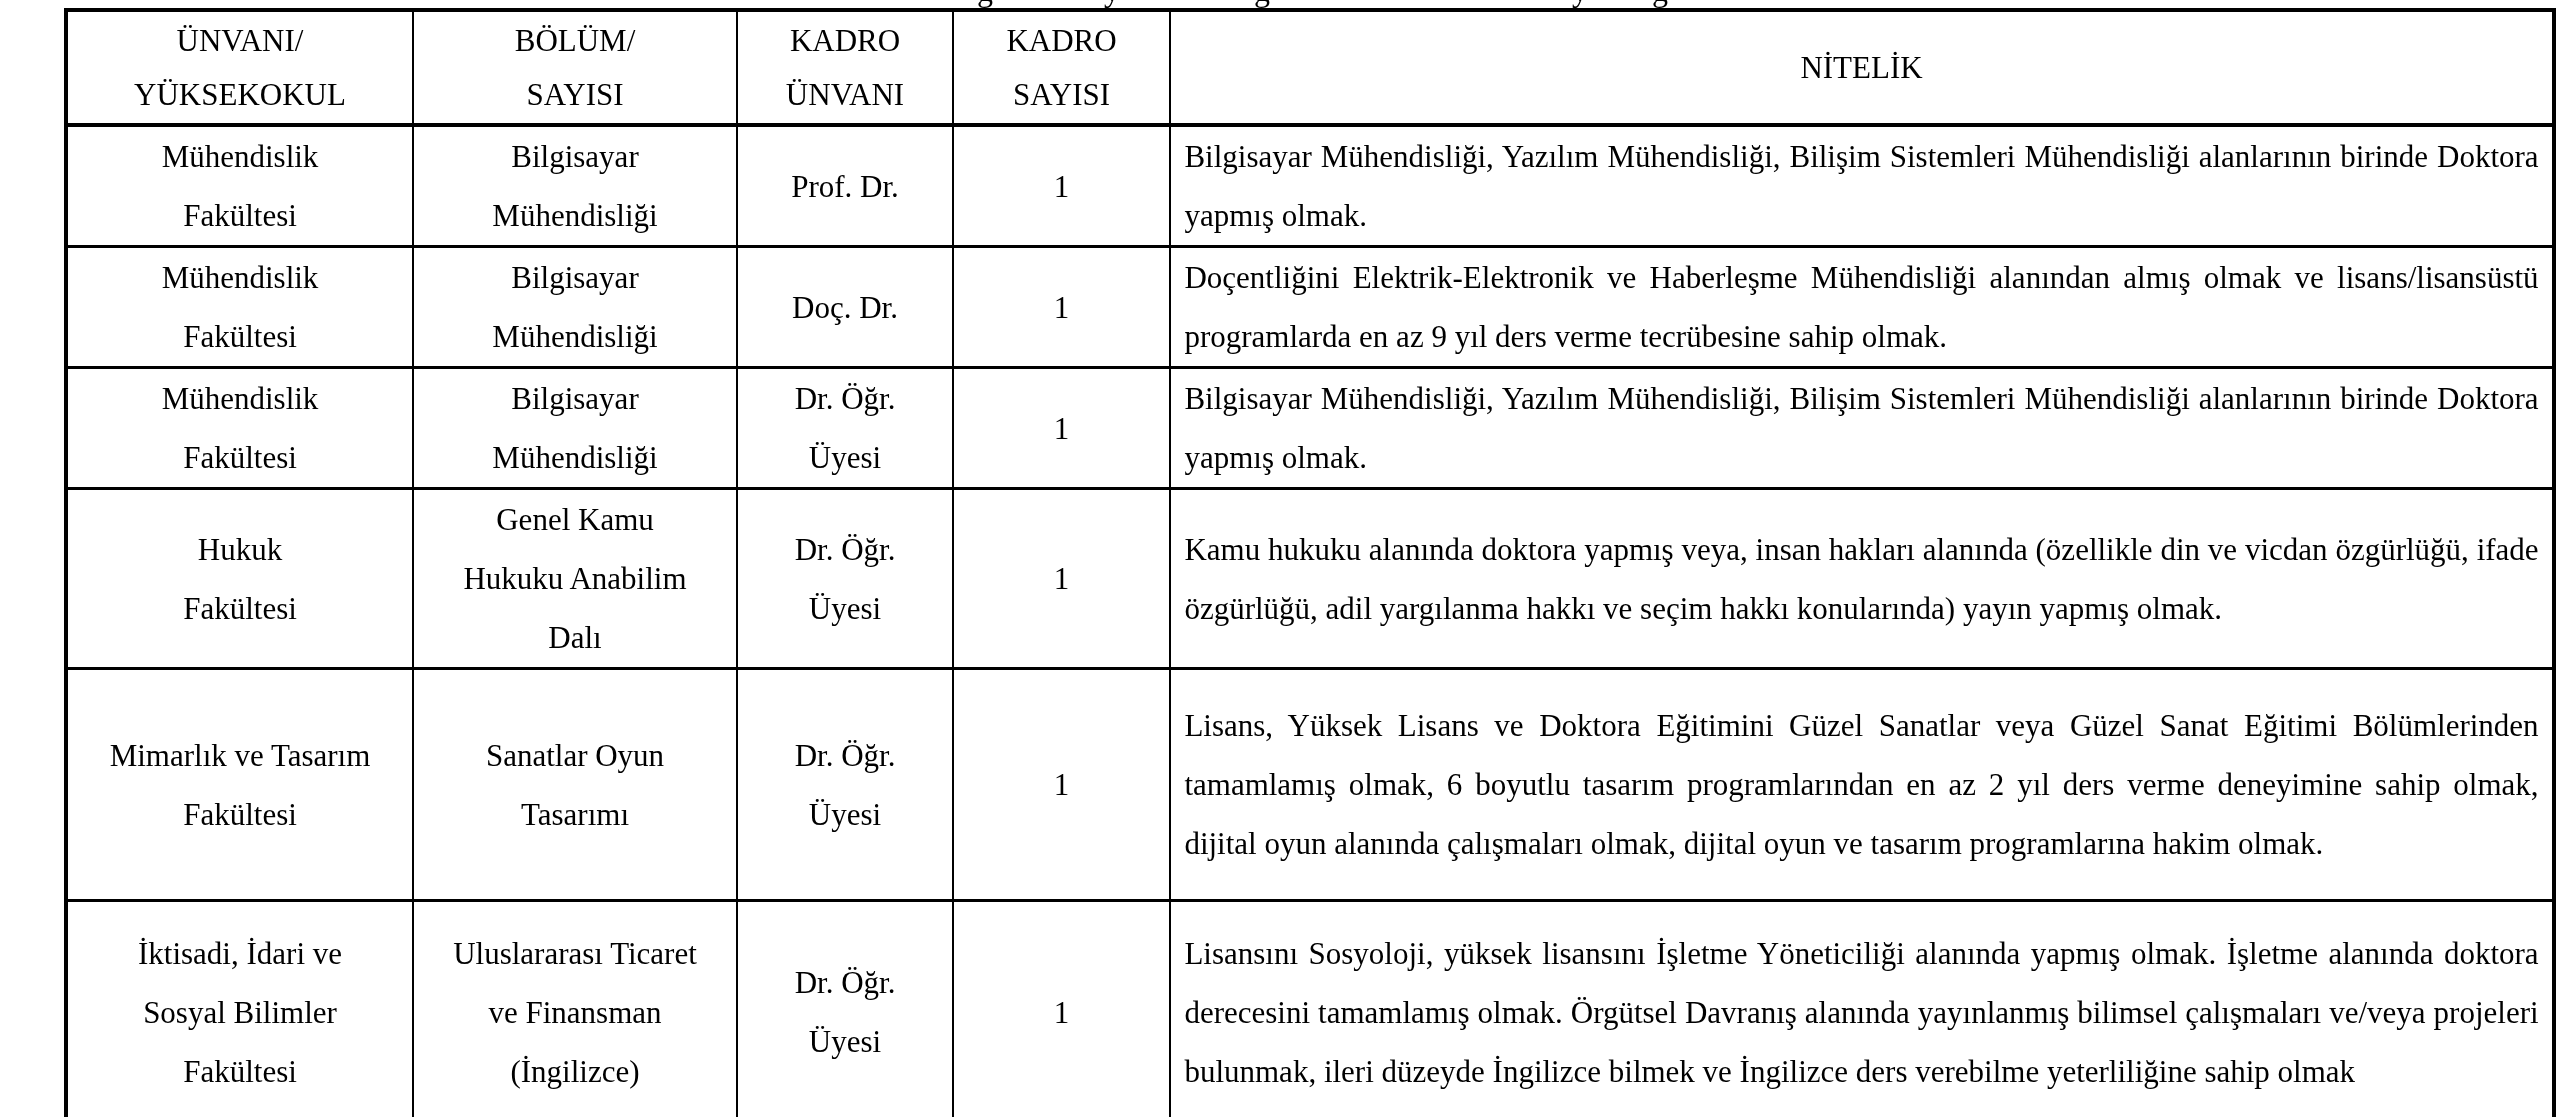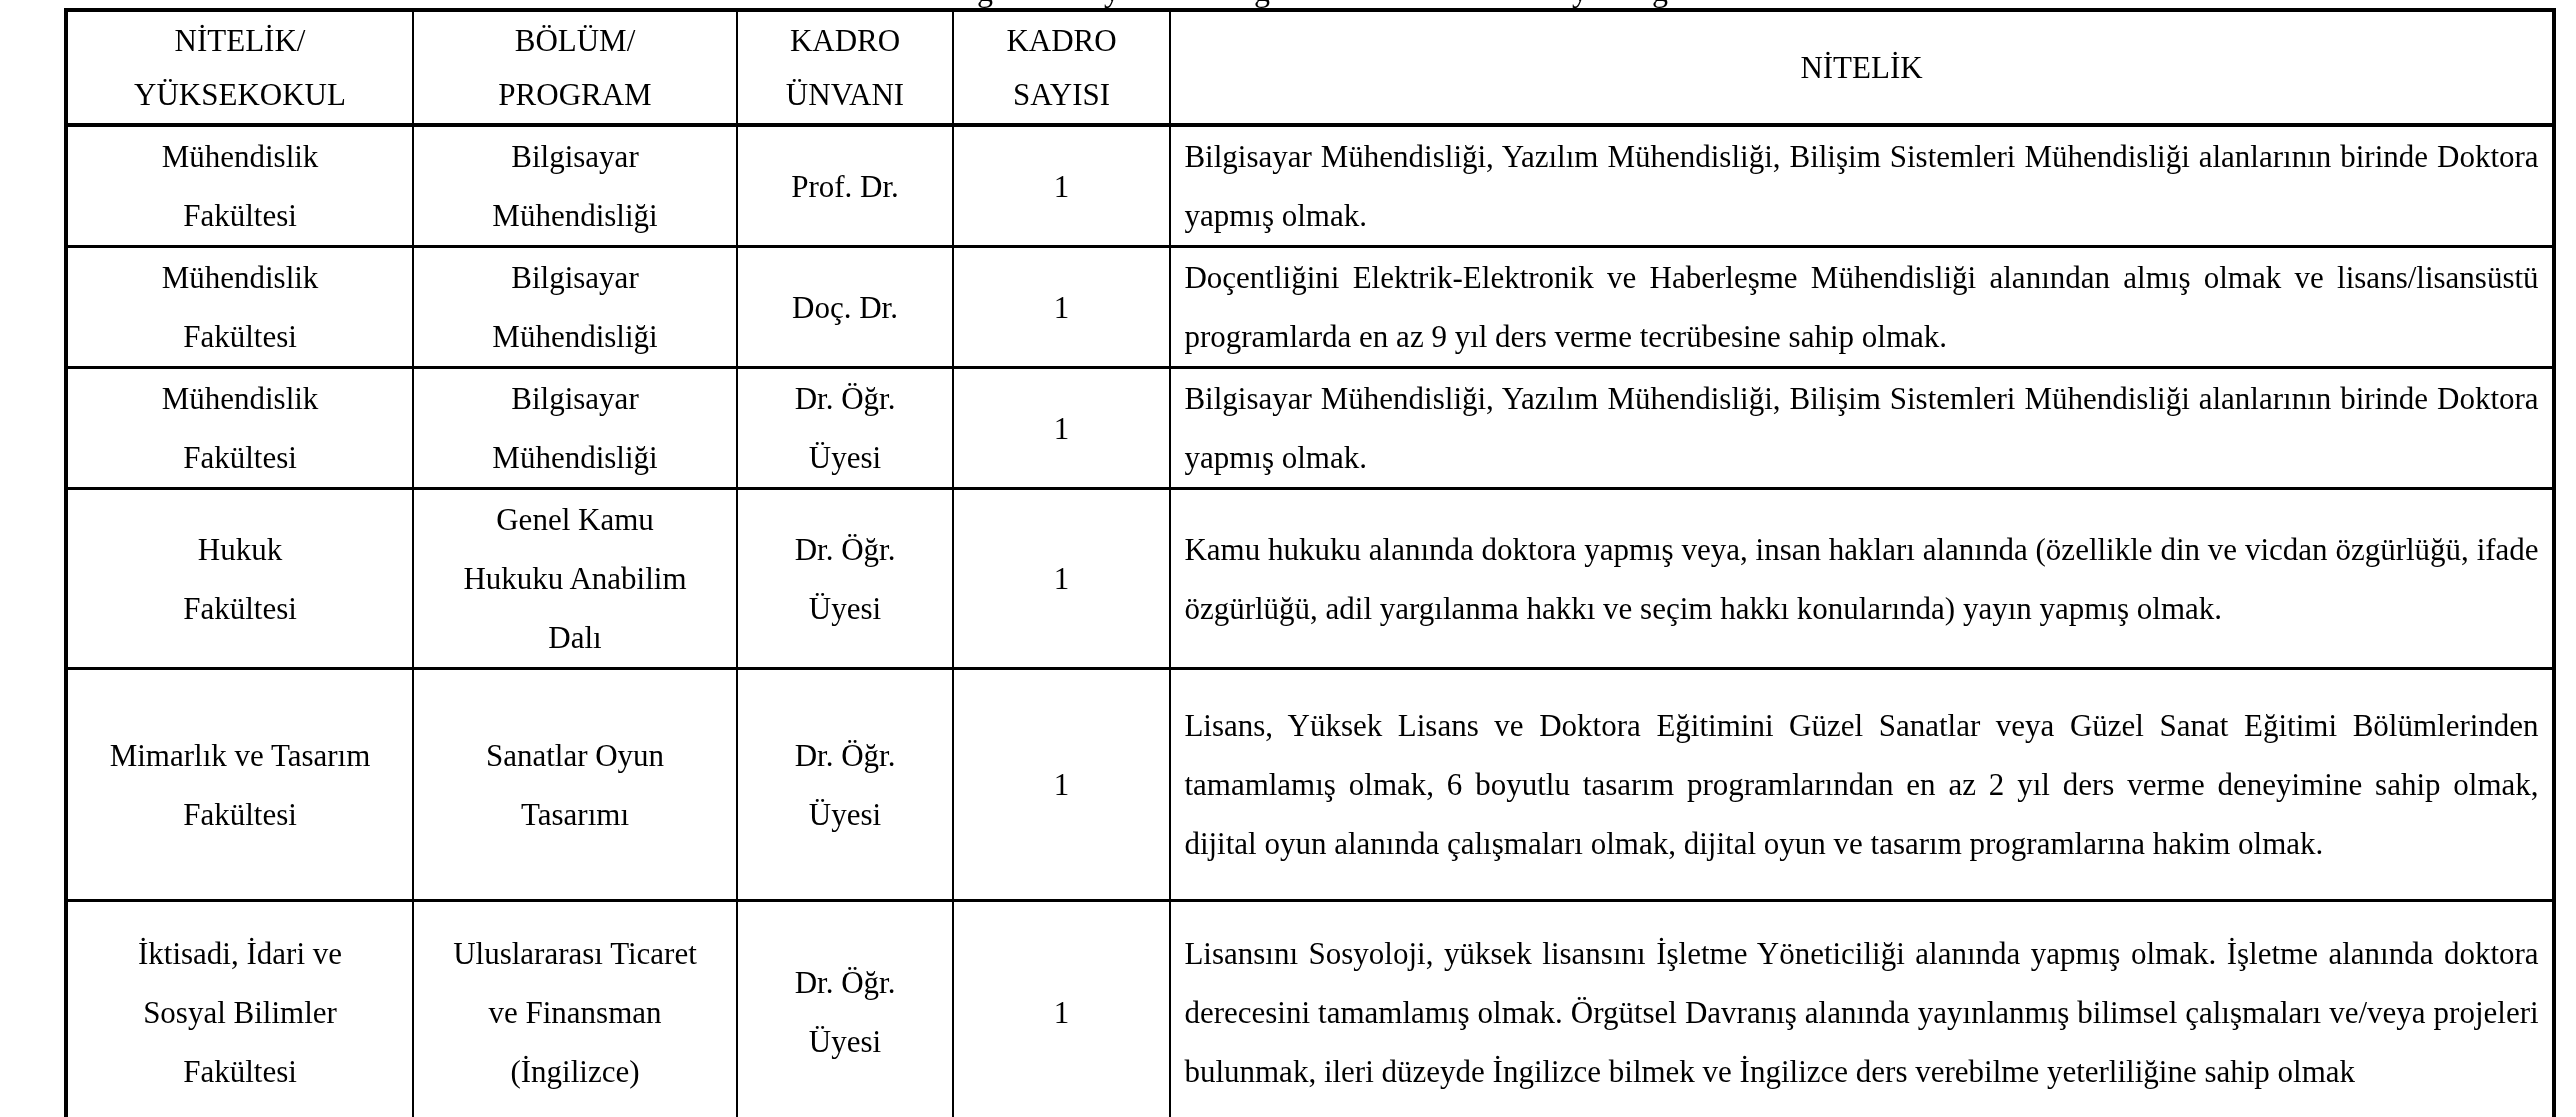--- a/index.html
+++ b/index.html
@@ -95,24 +95,24 @@
 <table class="doc-table">
   <colgroup>
     <col style="width:347px">
     <col style="width:324px">
     <col style="width:216px">
     <col style="width:217px">
     <col style="width:1384px">
   </colgroup>
   <thead>
     <tr class="h-head">
-      <th>NİTELİK/
+      <th>ÜNVANI/
 YÜKSEKOKUL</th>
       <th>BÖLÜM/
-PROGRAM</th>
+SAYISI</th>
       <th>KADRO
 ÜNVANI</th>
       <th>KADRO
 SAYISI</th>
       <th>NİTELİK</th>
     </tr>
   </thead>
   <tbody>
     <tr class="h-2">
       <td class="c">Mühendislik

